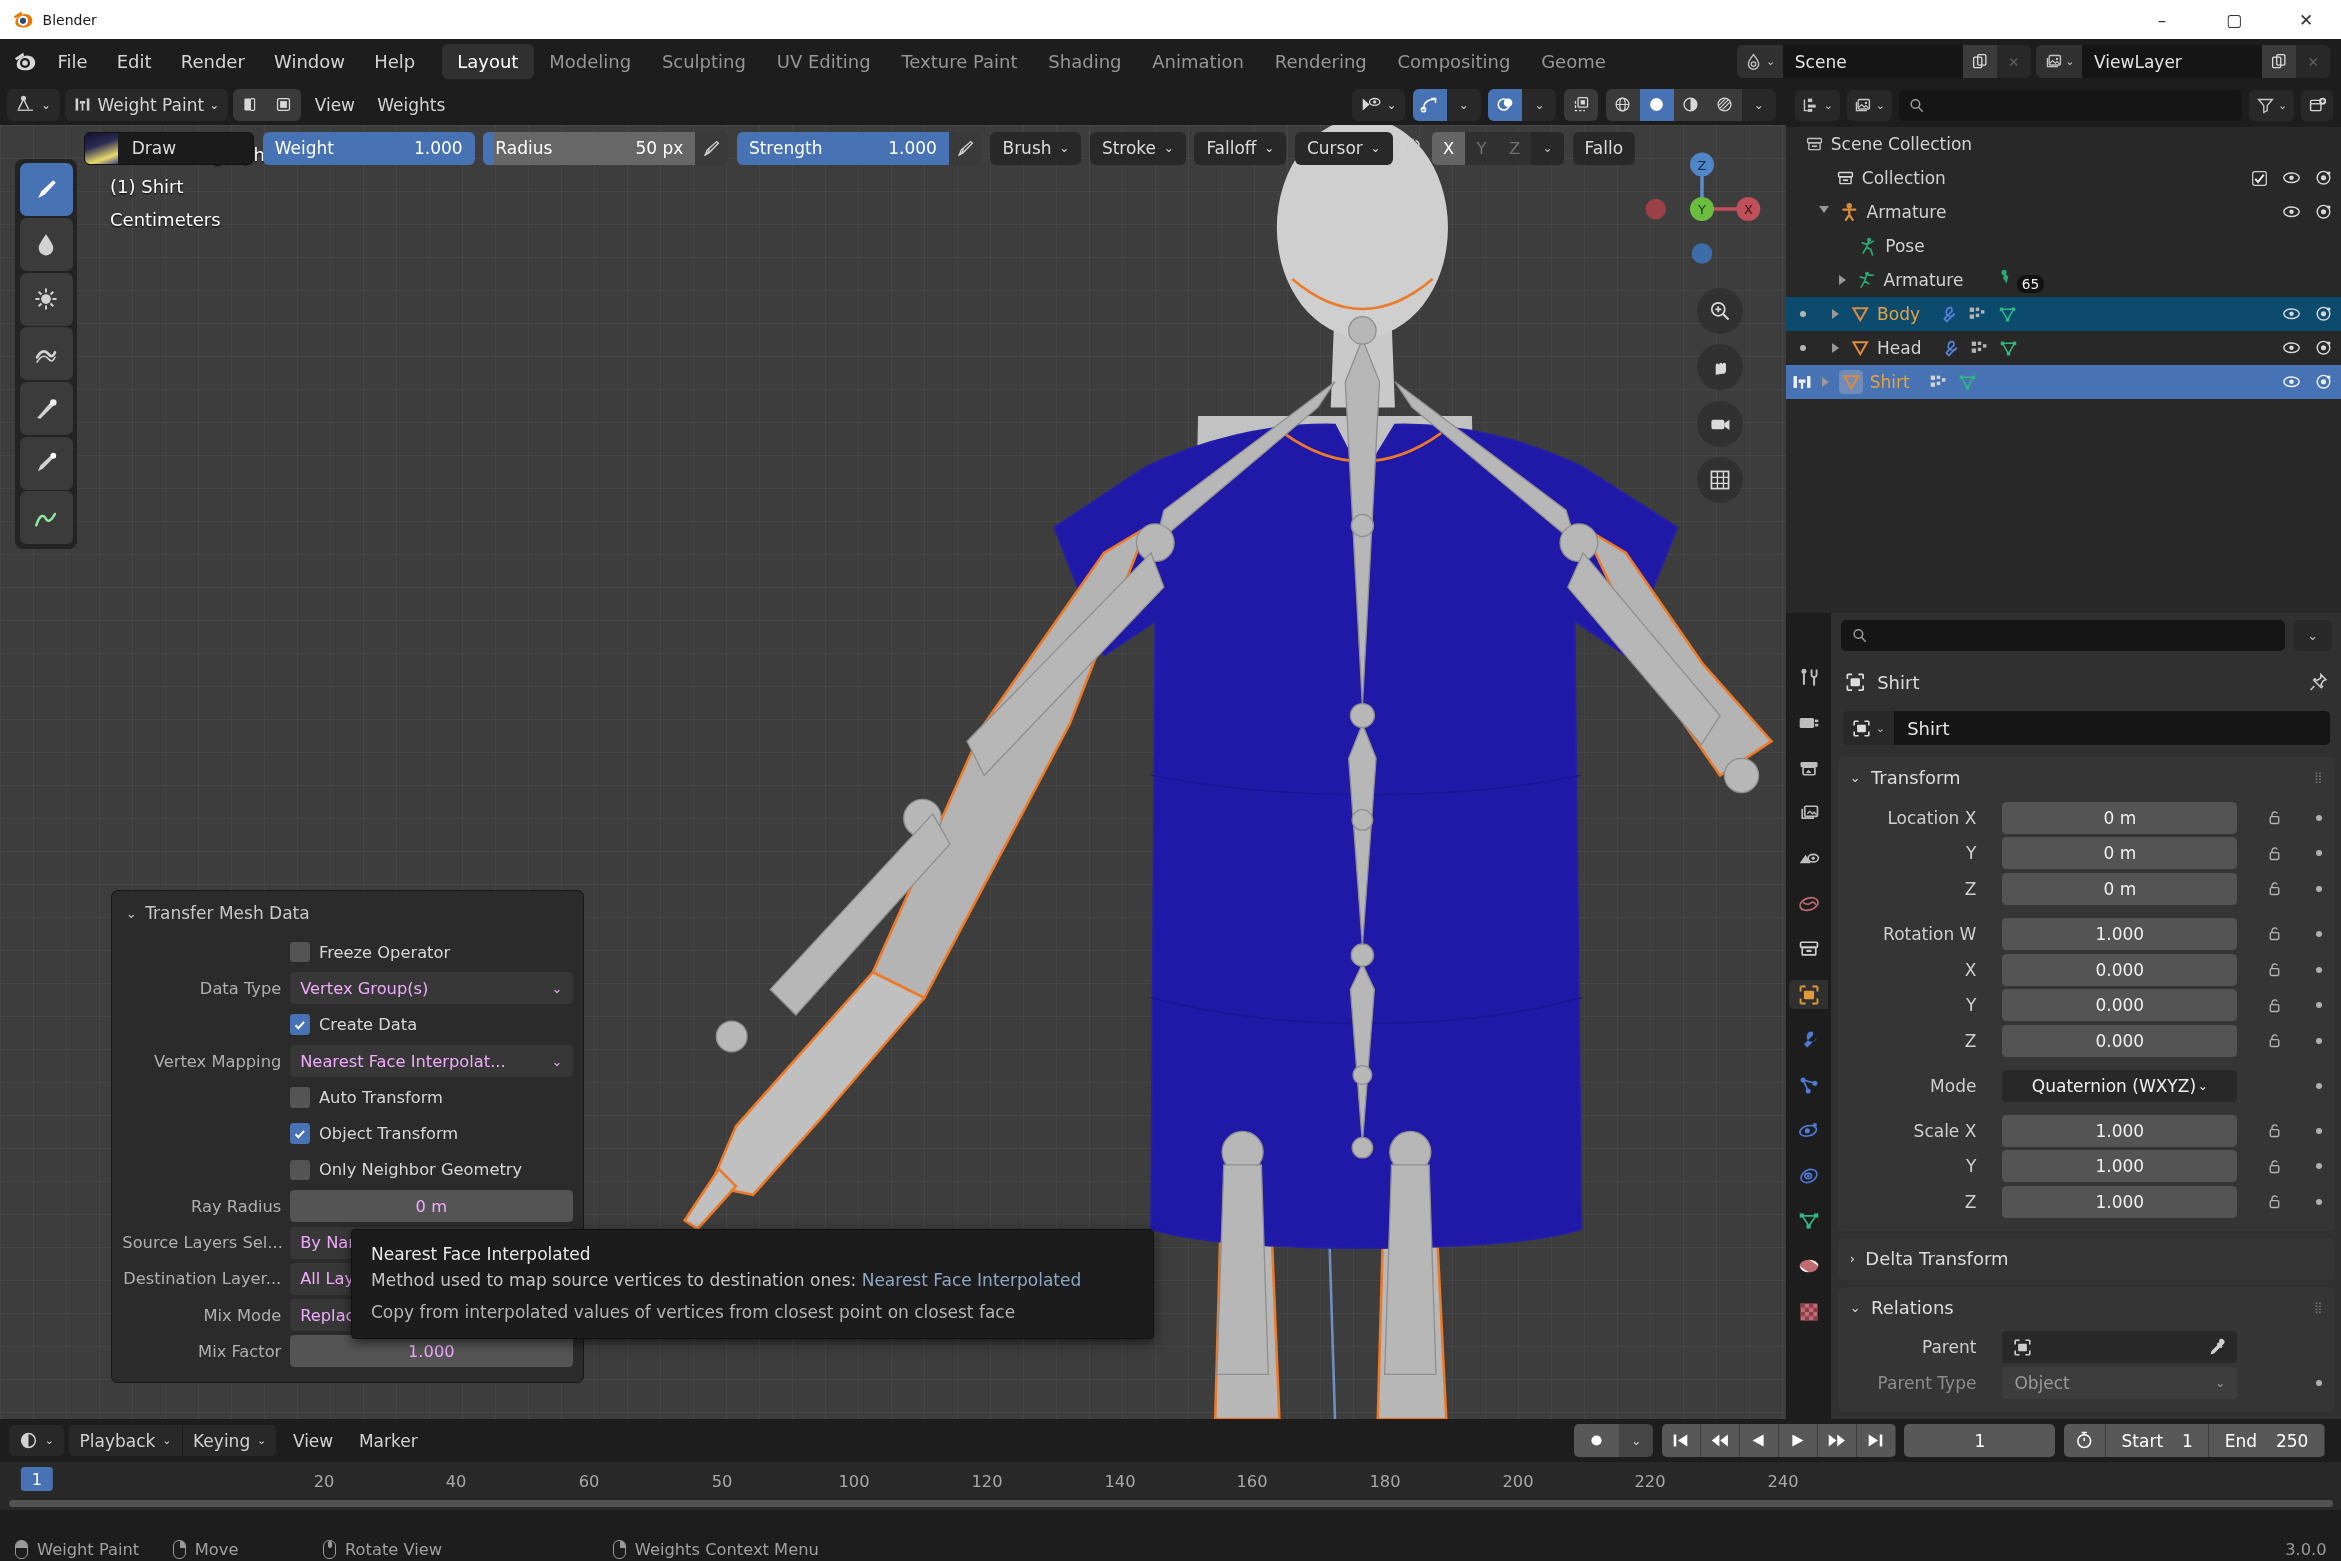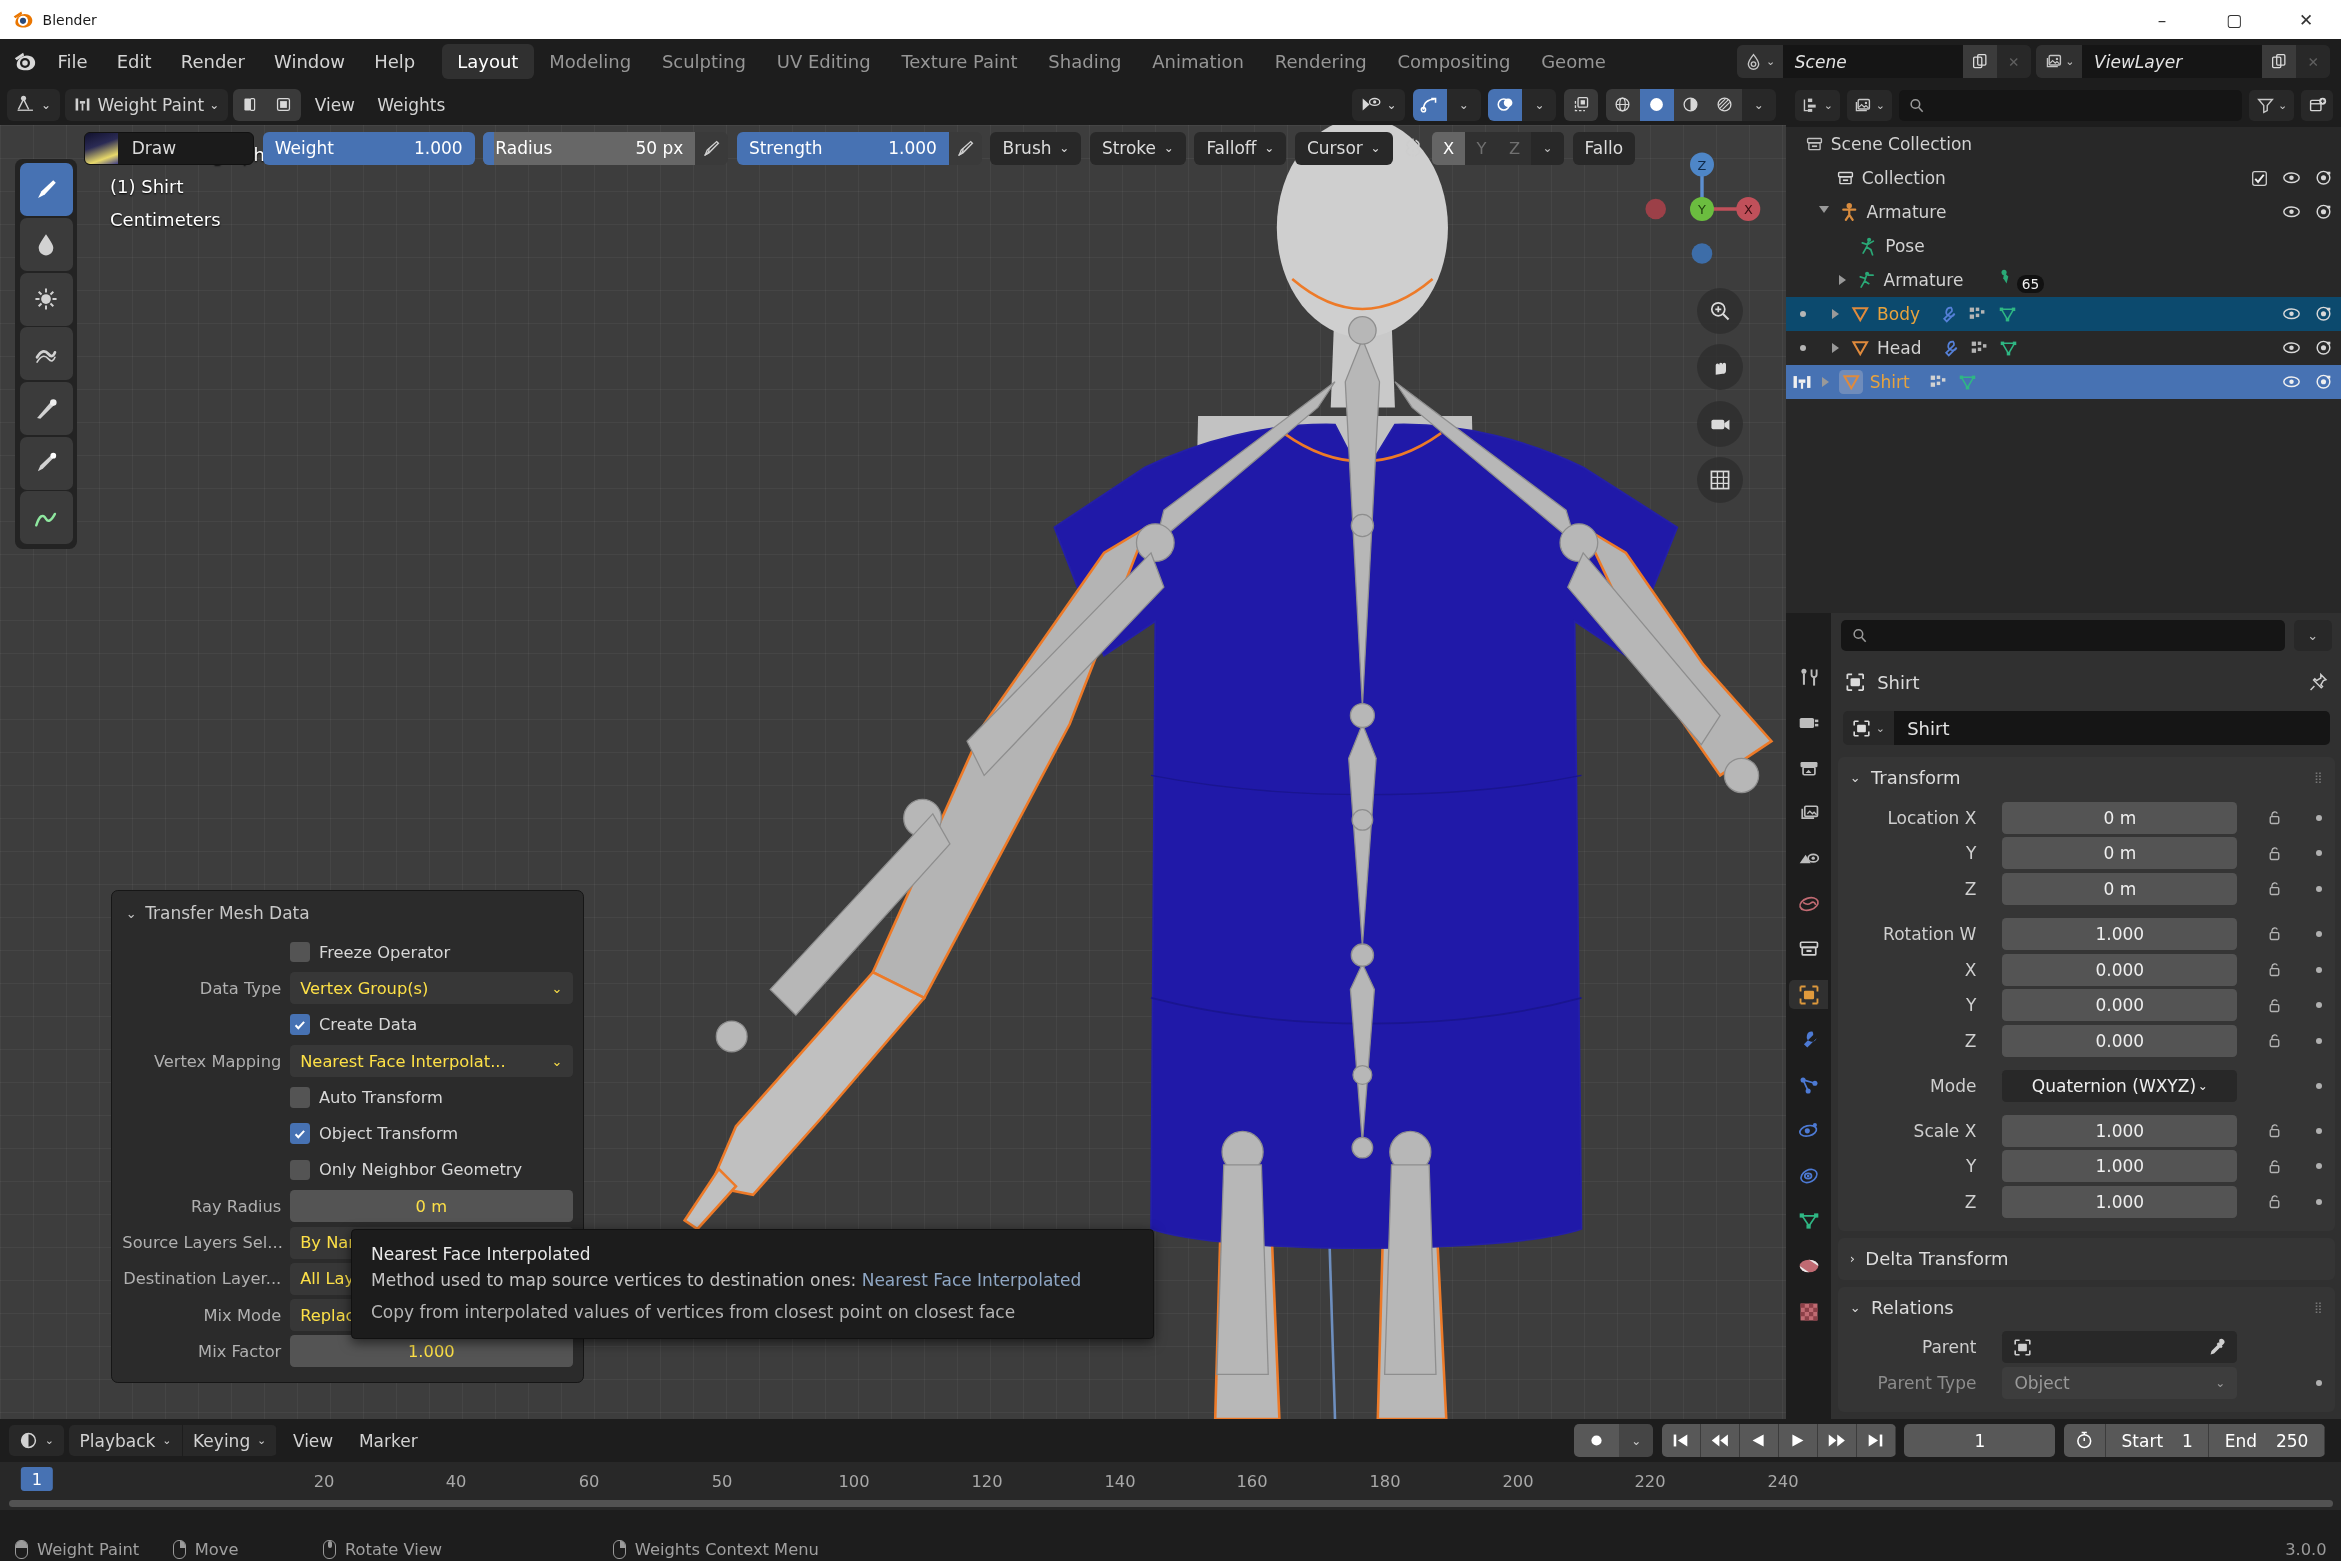--- a/index.html
+++ b/index.html
@@ -41,21 +41,21 @@
   .id-block {
     display: flex; align-items: center; background: #282828; border-radius: 6px;
     height: 33px; overflow: hidden;
   }
   .id-icon-btn {
     display:flex; align-items:center; gap:2.6px; padding: 0 7.7px; height: 100%;
     background: #303030; color:#c4c4c4;
   }
   .id-name {
     background: #151515; color: #e4e4e4; font-size: 17px; padding: 0 12px;
-    height: 100%; display: flex; align-items: center; min-width: 180px; font-style: italic;
+    height: 100%; display: flex; align-items: center; min-width: 180px;
   }
   .id-btn {
     width: 34px; height: 100%; display:flex; align-items:center; justify-content:center;
     background:#3b3b3b; color:#d0d0d0;
   }
   .id-btn.dim { background:#282828; color:#5f5f5f; }
   
   #main { display: flex; height: 1335px; }
   #leftcol { width: 1786px; position: relative; }
   #rightcol { width: 556px; background:#1d1d1d; display:flex; flex-direction: column; }
@@ -152,21 +152,21 @@
     font-size:16.3px;
   }
   #op-panel .op-title {
     display:flex; align-items:center; gap:8.6px; color:#c8c8c8; font-size:17px;
     padding:12px 13.7px 8.6px 13.7px;
   }
   .op-row { display:flex; align-items:center; margin:4.3px 10.3px; gap:8.6px; height:32px;}
   .op-label { width:159px; text-align:right; color:#b0b0b0; font-size:16.3px; white-space:nowrap;}
   .op-field {
     flex:1; background:#545454; border-radius:4.3px; height:32px; display:flex;
-    align-items:center; justify-content:center; color:#fde047; font-size:16.3px;gap:43px;
+    align-items:center; justify-content:center; color:#f0abfc; font-size:16.3px;gap:43px;
   }
   .op-field.dropdown { background:#373737; justify-content:space-between; padding:0 10.3px;}
   .op-check { width:159px; }
   .cb {
     width:20.5px;height:20.5px;border-radius:3.4px;background:#545454;display:inline-flex;
     align-items:center;justify-content:center;flex:0 0 auto;
   }
   .cb.on { background:#4772b3; }
   .cb-text { color:#d7d7d7; font-size:16.3px; margin-left:8.6px;}
   

